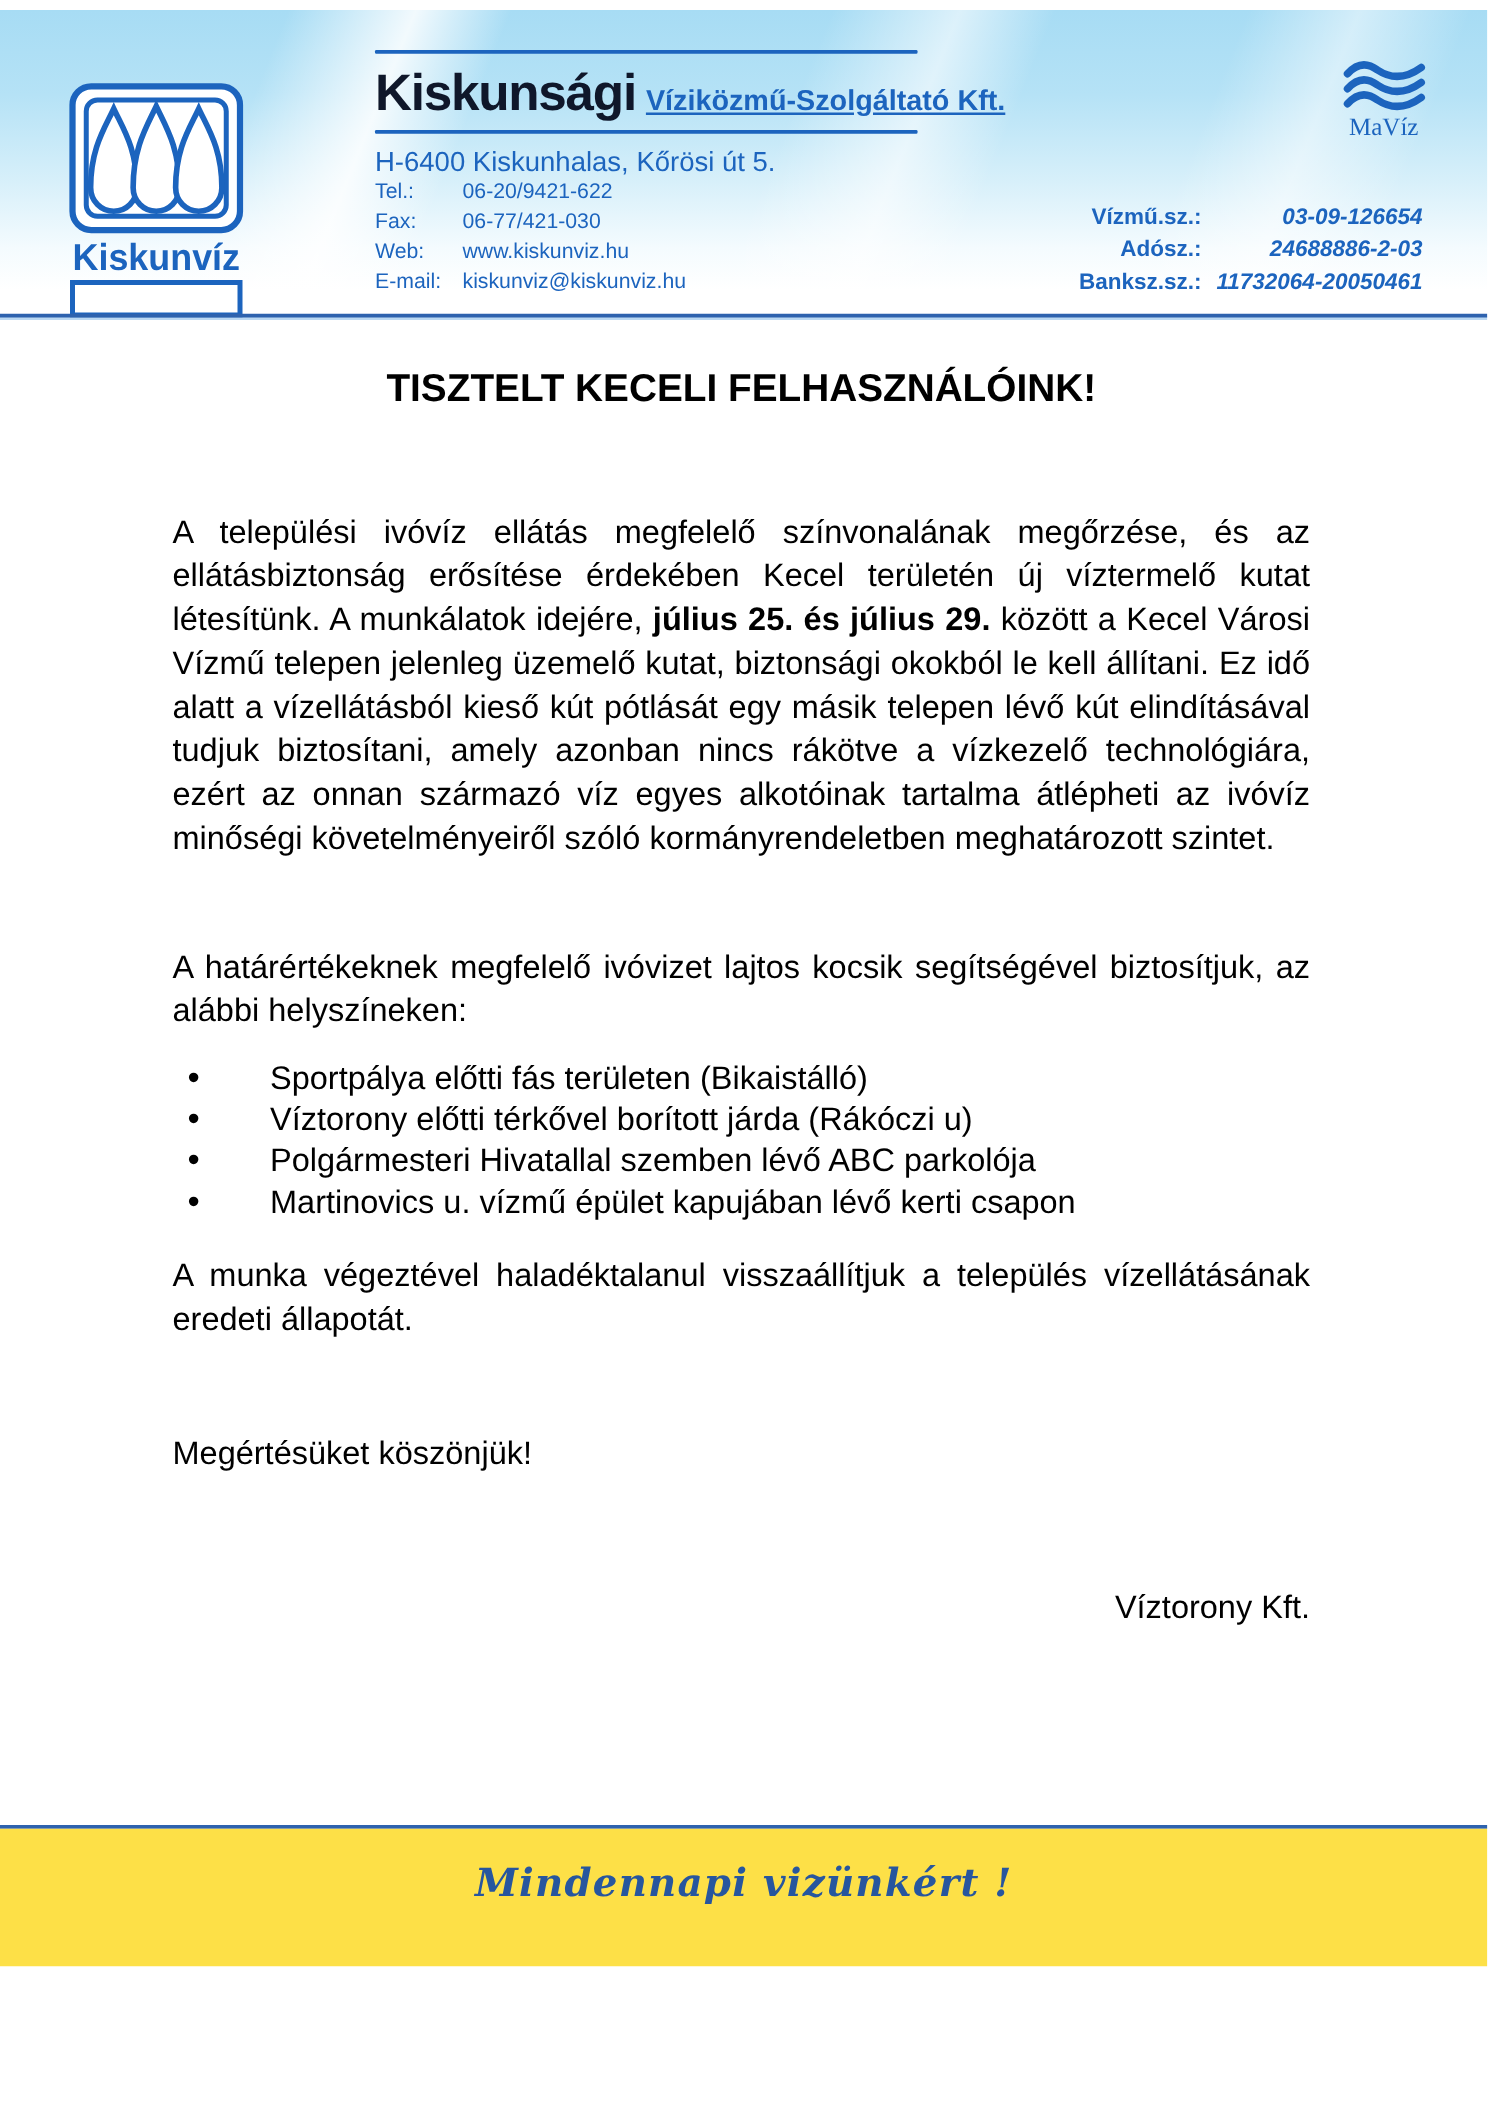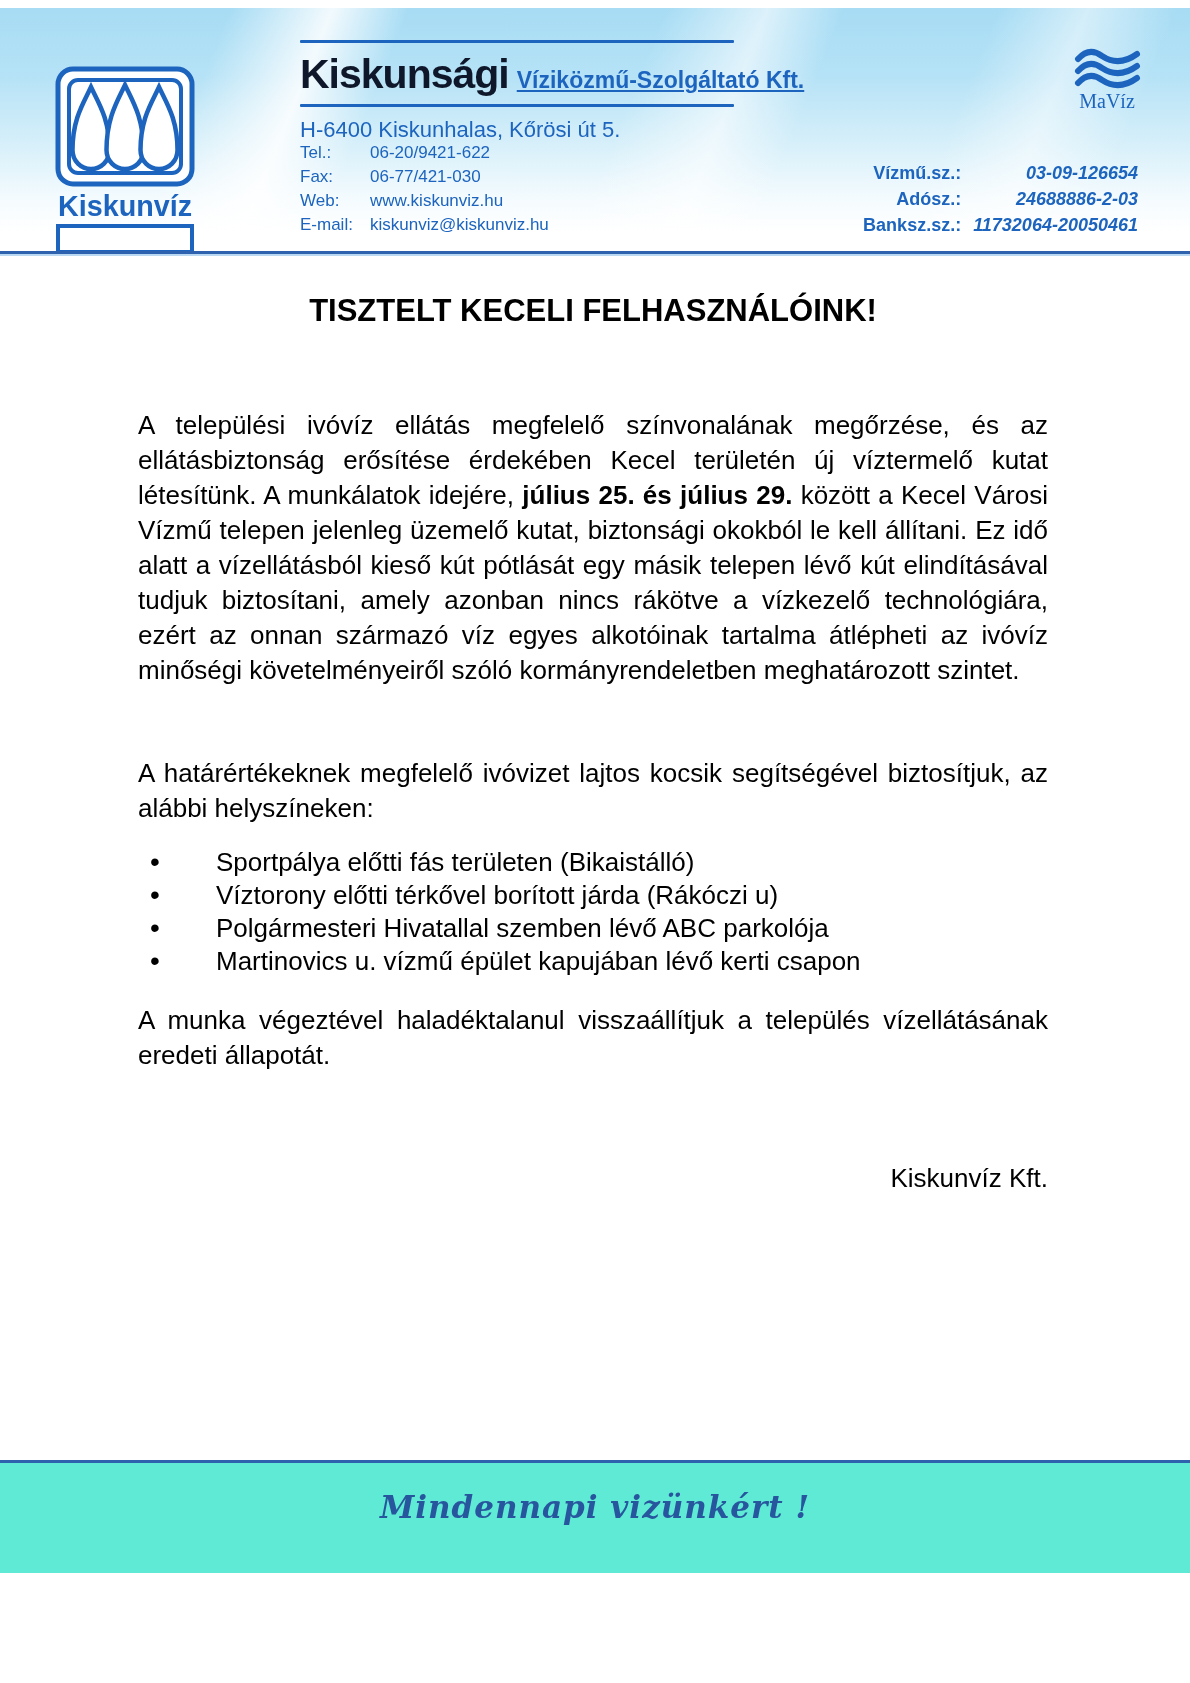--- a/index.html
+++ b/index.html
@@ -86,21 +86,21 @@
   .footer-line{
     position:absolute;top:1460px;left:0;right:0;height:3px;background:#2e62ae;
   }
   .footer-band{
     position:absolute;top:1463px;left:0;right:0;height:110px;
     background:
       radial-gradient(130% 120% at 12% -10%, rgba(255,255,255,.95) 0%, rgba(255,255,255,0) 50%),
       radial-gradient(90% 80% at 78% 10%, rgba(255,255,255,.55) 0%, rgba(255,255,255,0) 55%),
       radial-gradient(140% 90% at 55% 130%, rgba(255,255,255,.75) 0%, rgba(255,255,255,0) 60%),
       linear-gradient(180deg,#cdecf9 0%, #badf f calc(50%), #bde4f5 55%, #c9eaf8 100%);
-    background-color:#5eead4;
+    background-color:#fde047;
   }
   .slogan{
     margin-top:26px;
     text-align:center;
     font-family:"DejaVu Serif", serif;
     font-style:italic;font-weight:bold;
     font-size:31px;letter-spacing:1px;
     color:#27569e;
   }
 </style>
@@ -189,22 +189,23 @@
 
     <ul class="bullets">
       <li><span class="dot">•</span><span>Sportpálya előtti fás területen (Bikaistálló)</span></li>
       <li><span class="dot">•</span><span>Víztorony előtti térkővel borított járda (Rákóczi u)</span></li>
       <li><span class="dot">•</span><span>Polgármesteri Hivatallal szemben lévő ABC parkolója</span></li>
       <li><span class="dot">•</span><span>Martinovics u. vízmű épület kapujában lévő kerti csapon</span></li>
     </ul>
 
     <p class="para p3">A munka végeztével haladéktalanul visszaállítjuk a település vízellátásának eredeti állapotát.</p>
 
-
-    <p class="signature">Kiskunvíz Kft.</p>
+    <p class="para closing">Megértésüket köszönjük!</p>
+
+    <p class="signature">Víztorony Kft.</p>
   </div>
 
   <div class="footer-line"></div>
   <div class="footer-band">
     <div class="slogan">Mindennapi vizünkért !</div>
   </div>
 
 </div>
 
 </body></html>

